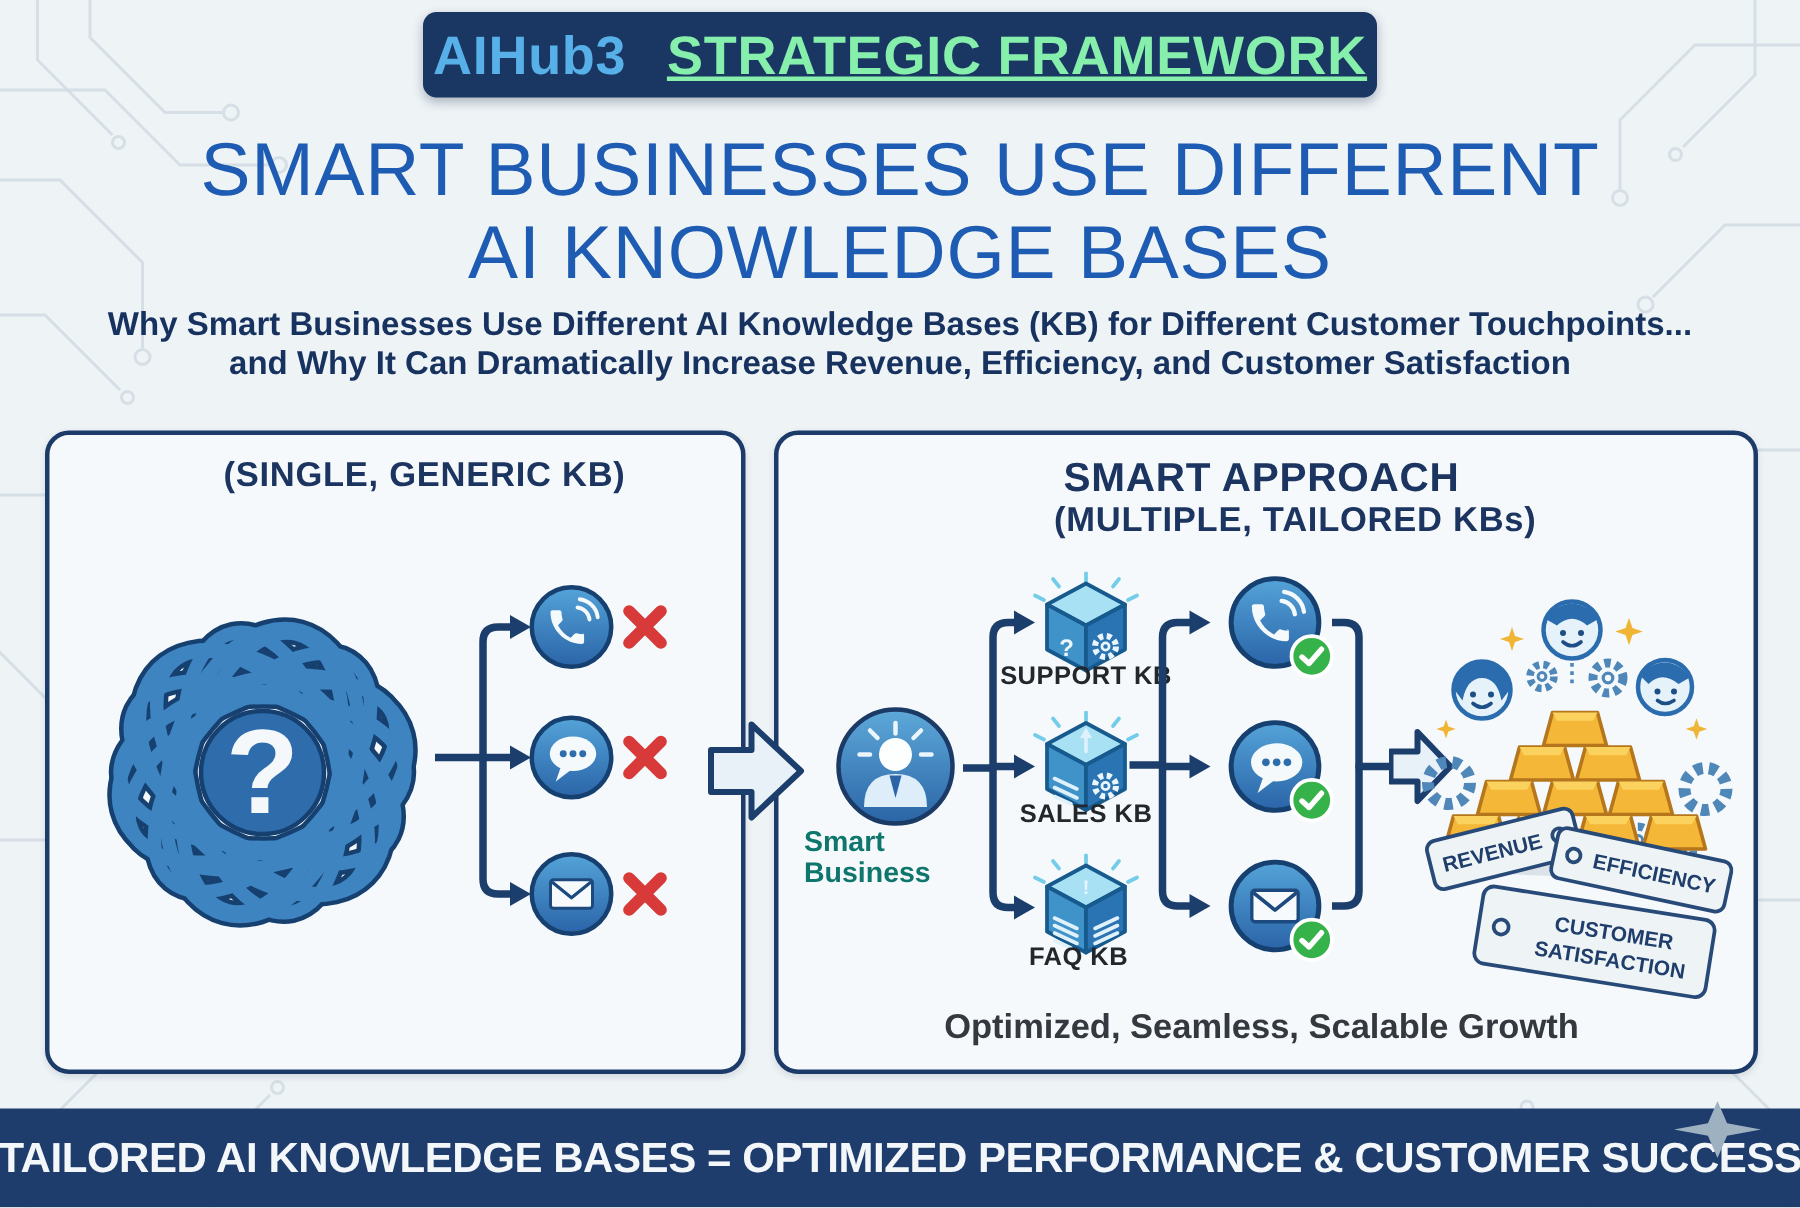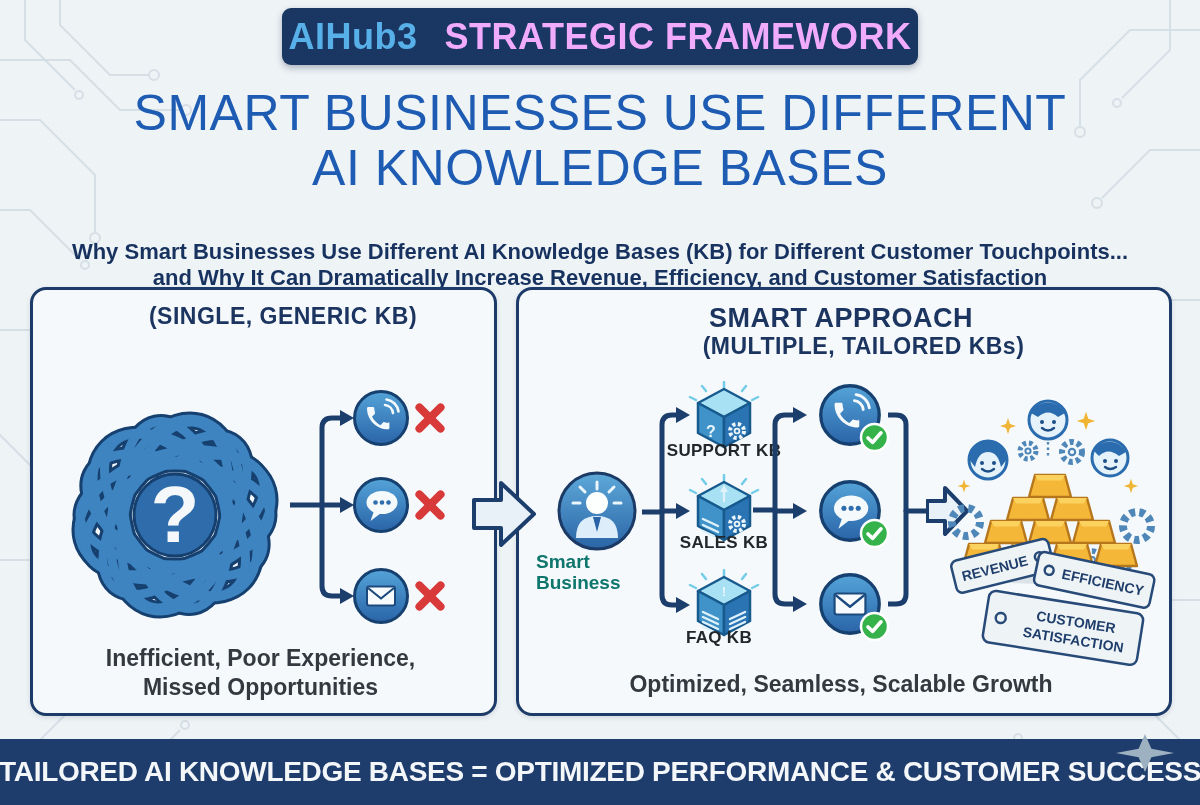--- a/index.html
+++ b/index.html
@@ -12,30 +12,30 @@
   svg text{font-family:"Liberation Sans",sans-serif;}
 
   
   .top-banner{
     left:282px;top:8px;width:636px;height:57px;border-radius:9px;
     background:#1a3763;display:flex;align-items:center;justify-content:center;
     box-shadow:0 3px 7px rgba(10,30,60,.3);
     font-size:36px;font-weight:800;letter-spacing:.5px;white-space:nowrap;
   }
   .top-banner .brand{color:#58b0e8;margin-right:27px;}
-  .top-banner .rest{color:#f0abfc;}
+  .top-banner .rest{color:#86efac;text-decoration:underline;}
 
   
   .main-title{
     left:0;top:86px;width:1200px;text-align:center;
     color:#1e5cb3;font-size:50px;line-height:55px;font-weight:400;letter-spacing:.5px;
   }
   .subtitle{
     left:30px;top:203px;width:1140px;text-align:center;
-    color:#17325f;font-size:22px;line-height:26px;font-weight:700;margin-top:36px;
+    color:#17325f;font-size:22px;line-height:26px;font-weight:700;
   }
 
   
   .panel{
     background:#f5f9fb;border:3.5px solid #1c3b68;border-radius:16px;
     box-shadow:0 2px 5px rgba(20,40,70,.12);
   }
   .panel-left{left:30px;top:287px;width:461px;height:423px;}
   .panel-right{left:516px;top:287px;width:650px;height:423px;}
   .panel-head{text-align:center;color:#1c3560;}
@@ -226,24 +226,20 @@
         </linearGradient>
       </defs>
     <circle cx="29" cy="29" r="26.5" fill="url(#pg3)" stroke="#16406f" stroke-width="3"></circle>
     <rect x="15" y="19.5" width="28" height="19" rx="2" fill="#f7fafc" stroke="#1c4a7e" stroke-width="2"></rect>
     <polyline points="16,21 29,31.5 42,21" fill="none" stroke="#1c4a7e" stroke-width="2.2" stroke-linejoin="round"></polyline>
   </svg>
   <svg class="abs" style="left:412px;top:578px" width="36" height="36" viewBox="0 0 34 34">
     <path d="M7,7 L27,27 M27,7 L7,27" stroke="#d83a3a" stroke-width="7.5" stroke-linecap="round"></path>
   </svg>
 
-  <div class="abs caption caption-left">
-    <div>Inefficient, Poor Experience,</div>
-    <div>Missed Opportunities</div>
-  </div>
 
   <svg class="abs" style="left:472px;top:476px" width="66" height="76" viewBox="0 0 66 76">
     <polygon class="blockarrow" points="2,24 29,24 29,7 62,38 29,69 29,52 2,52"></polygon>
   </svg>
 
   <svg class="abs" style="left:556px;top:470px" width="82" height="82" viewBox="0 0 82 82">
     <defs>
         <linearGradient id="pg4" x1="0" y1="0" x2="0" y2="1">
       <stop offset="0" stop-color="#5ea9d9"></stop>
           <stop offset="1" stop-color="#2a64a6"></stop>

